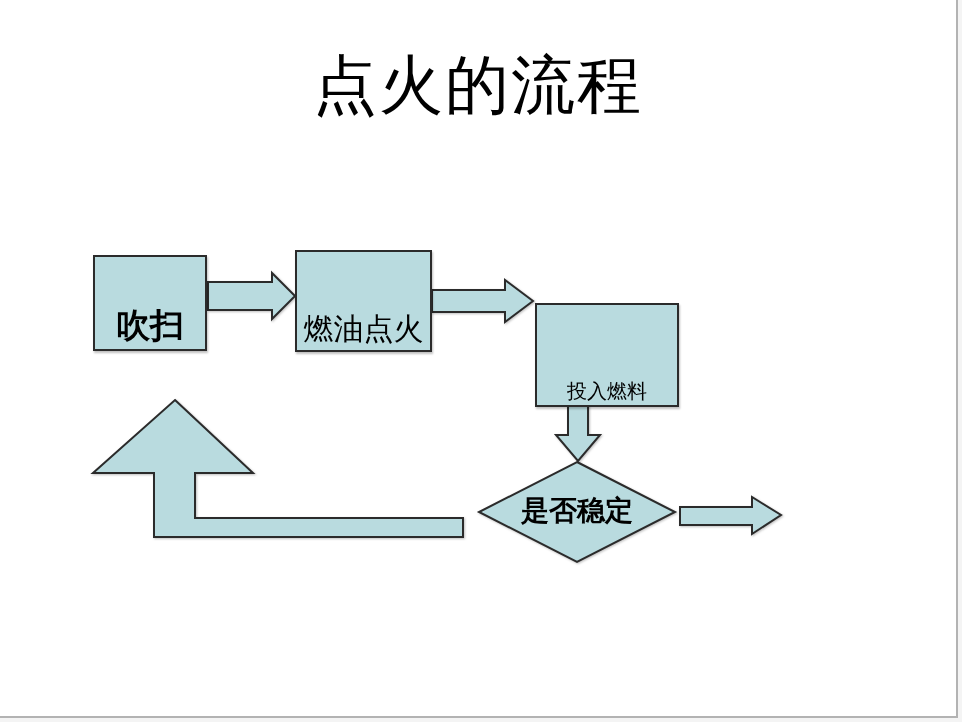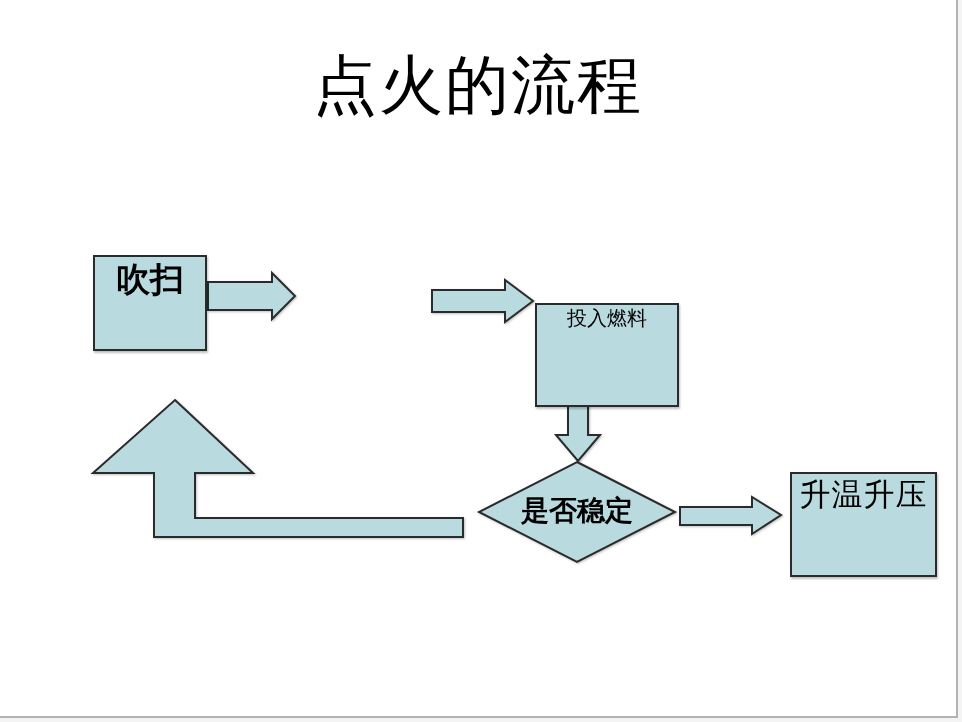--- a/index.html
+++ b/index.html
@@ -40,21 +40,21 @@
     stroke-width:2;
     stroke-linejoin:miter;
     filter:drop-shadow(1px 1px 1px rgba(0,0,0,0.25));
   }
 
   .node-box{
     position:absolute;
     background:var(--shape-fill,#b9dbdf);
     border:2px solid var(--shape-border,#2b2b2b);
     box-shadow:1px 2px 2px rgba(0,0,0,0.25);
-    display:flex;align-items:flex-start;justify-content:center;
+    display:flex;align-items:flex-end;justify-content:center;
     box-sizing:border-box;
     color:var(--text,#000);
   }
   #node-purge   {left:93px; top:255px;width:114px;height:96px; font-size:34px;font-weight:bold;}
   #node-ignite  {left:295px;top:250px;width:137px;height:102px;font-size:30px;}
   #node-feed    {left:535px;top:255px;width:144px;height:104px;font-size:20px;margin-top:48px;}
   #node-raise   {left:790px;top:472px;width:147px;height:105px;font-size:31px;letter-spacing:1px;}
 
   .diamond-label{
     position:absolute;left:480px;top:492px;width:194px;
@@ -84,29 +84,29 @@
 
     <polygon class="blockarrow" points="175,400 253,473 195,473 195,518 463,518 463,537 154,537 154,473 93,473"></polygon>
 
     <polygon class="diamond" points="577,462 675,512 577,562 479,512"></polygon>
   </svg>
 
   <div class="node-box" id="node-purge">
     <span class="node-label">吹扫</span>
   </div>
 
+  <div class="node-box" id="node-ignite">
+    <span class="node-label">燃油点火</span>
+  </div>
 
   <div class="node-box" id="node-feed">
     <span class="node-label">投入燃料</span>
   </div>
 
   <div class="diamond-label">是否稳定</div>
 
-  <div class="node-box" id="node-raise">
-    <span class="node-label">升温升压</span>
-  </div>
 
   <div class="edge-right-line"></div>
   <div class="edge-bottom-line"></div>
   <div class="edge-right-margin"></div>
   <div class="edge-bottom-margin"></div>
 
 </div>
 
 </body></html>

